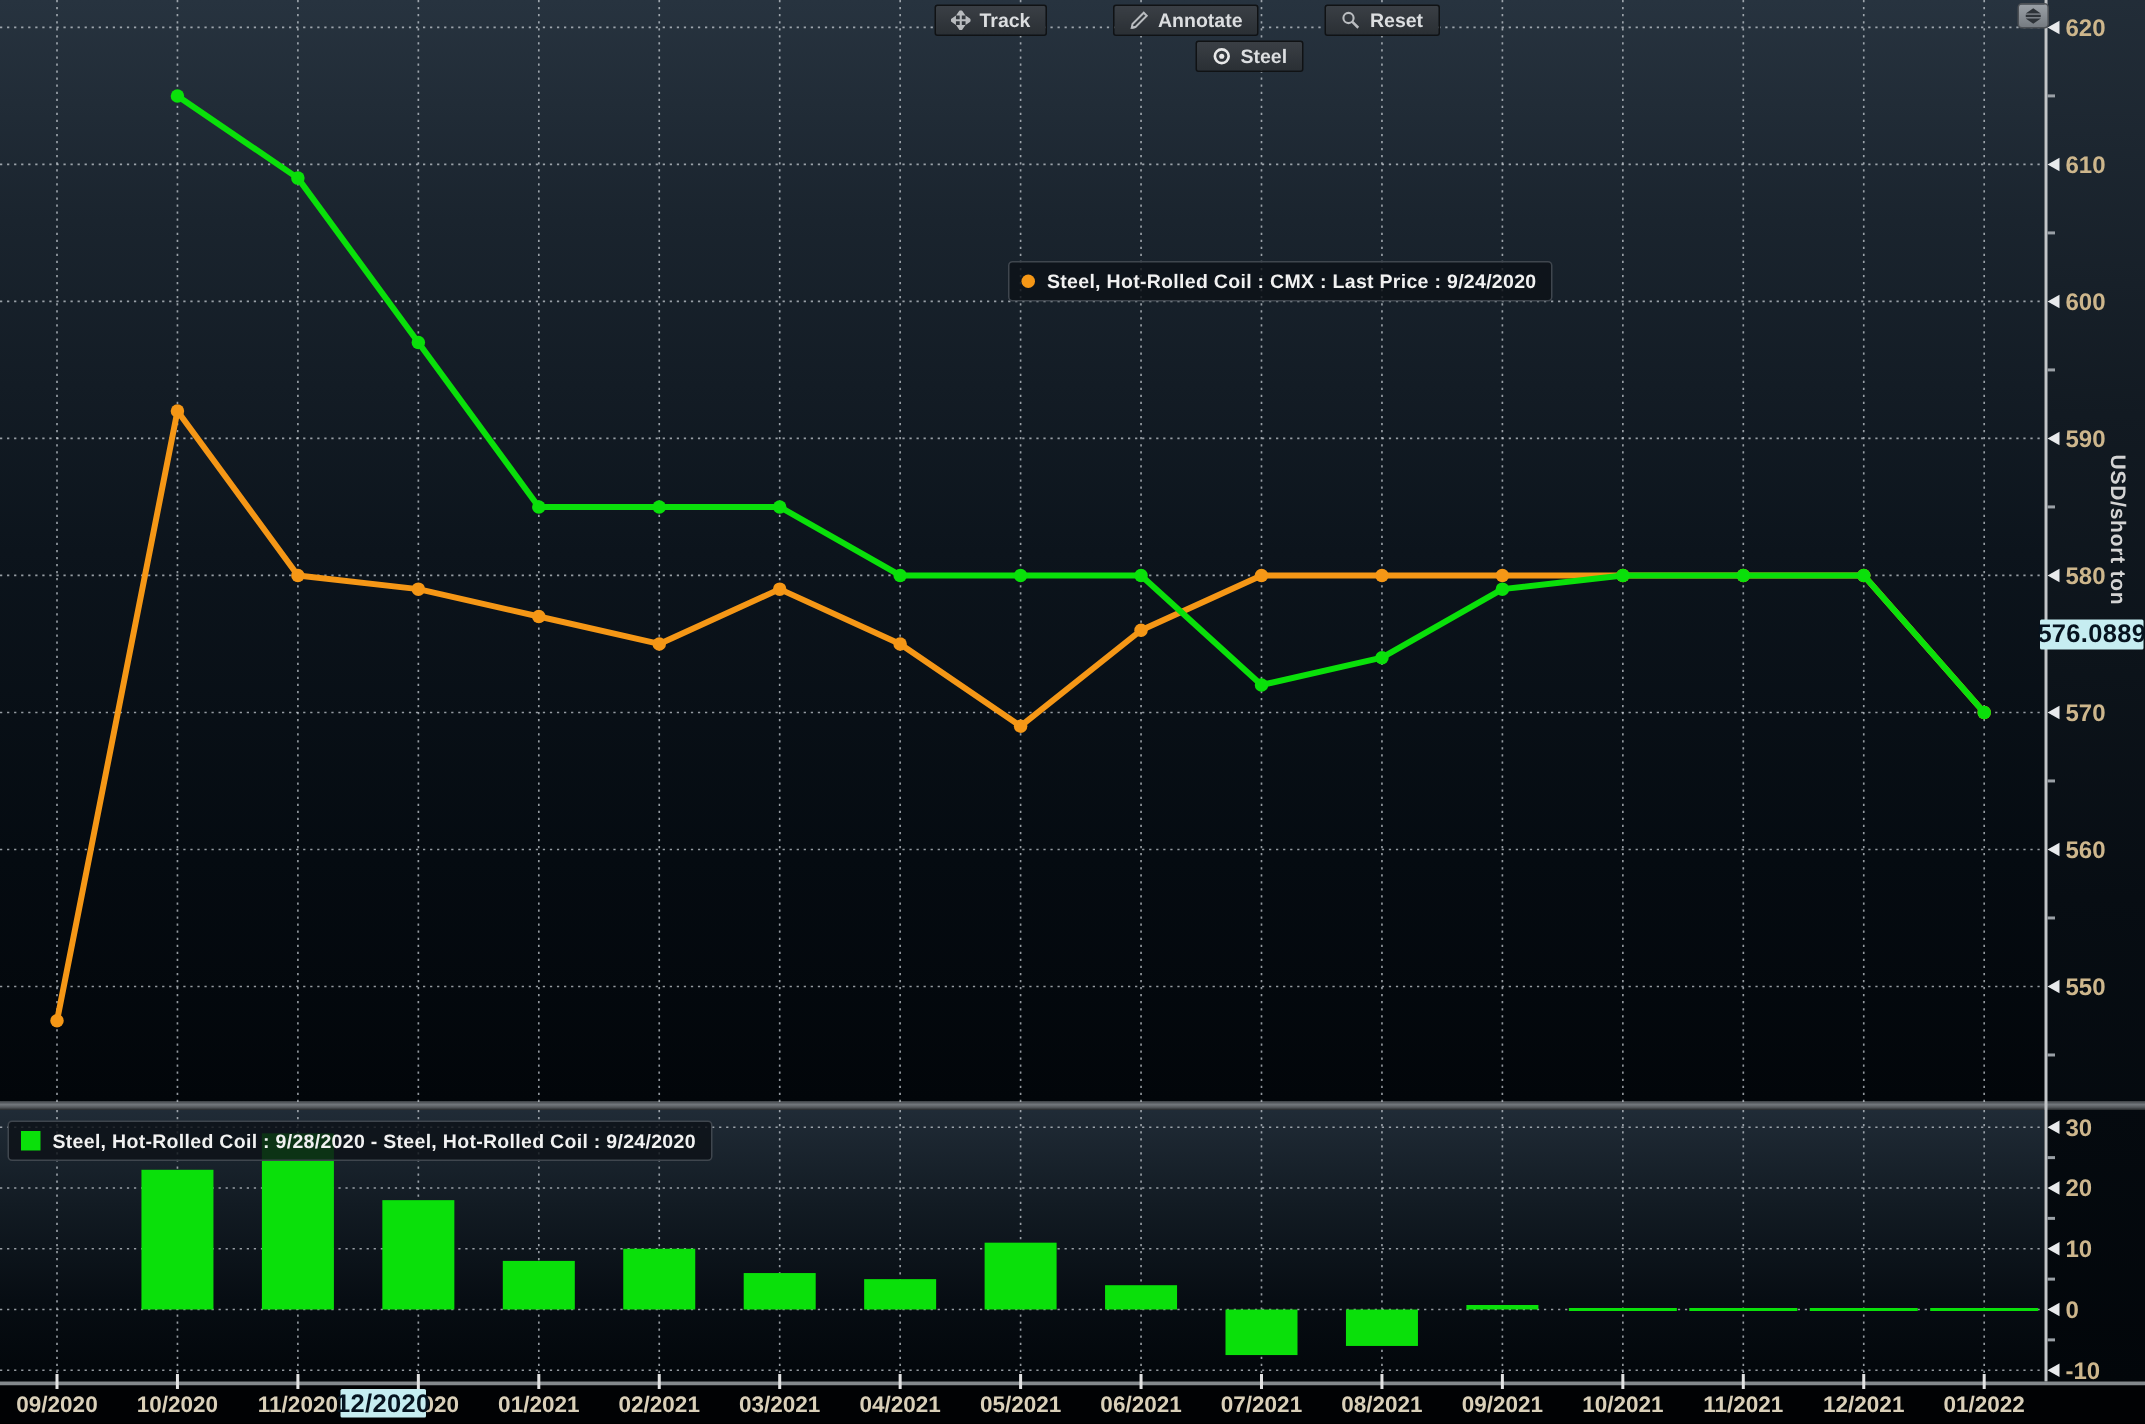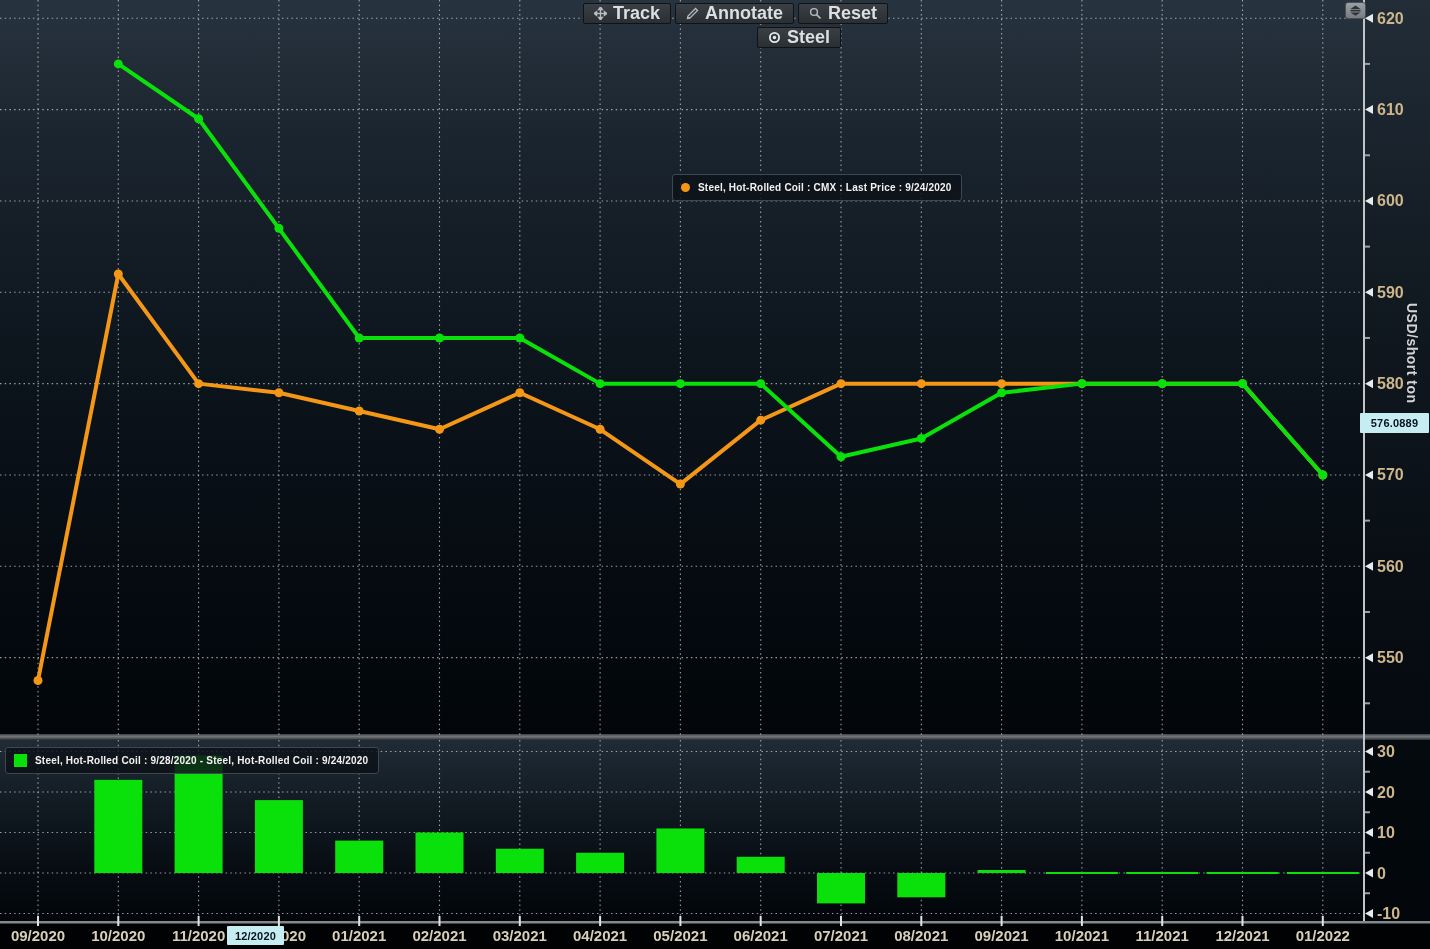--- a/index.html
+++ b/index.html
@@ -30,53 +30,53 @@
   #bsvg { top:740px; }
   #asvg { top:0; pointer-events:none; }
   svg text { font-family:"Liberation Sans", sans-serif; }
 
   
   .toolbar { position:absolute; left:583px; top:3px; display:flex; gap:4px; }
   .tbtn {
     height:21px; padding:0 10px; display:flex; align-items:center; gap:6px;
     background:linear-gradient(180deg,#3a3f45,#2a2f34);
     border:1px solid #101214; border-radius:2px;
-    color:#dcdee0; font-size:18px; font-weight:600; cursor:pointer; white-space:nowrap;
+    color:#dcdee0; font-size:13px; font-weight:600; cursor:pointer; white-space:nowrap;margin-left:40px;
   }
   .tbtn svg { display:block; }
   .reset-wrap { position:absolute; left:757px; top:27px; }
 
   
   .axis-handle {
     position:absolute; left:1345px; top:2px; width:21px; height:17px;
     background:linear-gradient(180deg,#9aa0a6,#767c82); border:1px solid #4c5055;
     border-radius:3px; display:flex; align-items:center; justify-content:center; cursor:ns-resize;
   }
 
   
   .legend-box {
     position:absolute; background:rgba(13,18,24,0.84); border:1px solid #3f464e;
     border-radius:3px; padding:3px 10px 4px 8px; white-space:nowrap;
   }
   .main-legend { left:672px; top:174px; }
   .bottom-legend { left:5px; top:747px; }
   .legend-row { display:flex; align-items:center; gap:8px; height:18px;
-    font-size:10px; font-weight:700; color:#f1f1f1; letter-spacing:0.2px; }
+    font-size:13px; font-weight:700; color:#f1f1f1; letter-spacing:0.2px; }
   .legend-dot { width:9px; height:9px; border-radius:50%; flex:0 0 auto; }
   .legend-sq { width:13px; height:13px; flex:0 0 auto; }
 
   
   .y-axis-title {
     position:absolute; left:1400px; top:303px; height:160px; width:20px;
     writing-mode:vertical-rl; text-orientation:mixed;
     color:#d4d4d4; font-size:14px; font-weight:600; letter-spacing:0.5px;
   }
   .badge {
     position:absolute; background:#c6edf1; color:#06131f; font-weight:700;
-    font-size:11px; display:flex; align-items:center; justify-content:center;
+    font-size:17px; display:flex; align-items:center; justify-content:center;
     border-radius:1px; letter-spacing:0.2px;
   }
   .price-badge { left:1360px; top:413px; width:69px; height:20px; }
   .date-badge { left:227px; top:926px; width:57px; height:19px; }
 </style>
 </head>
 <body>
 
 <div class="screen">
 

